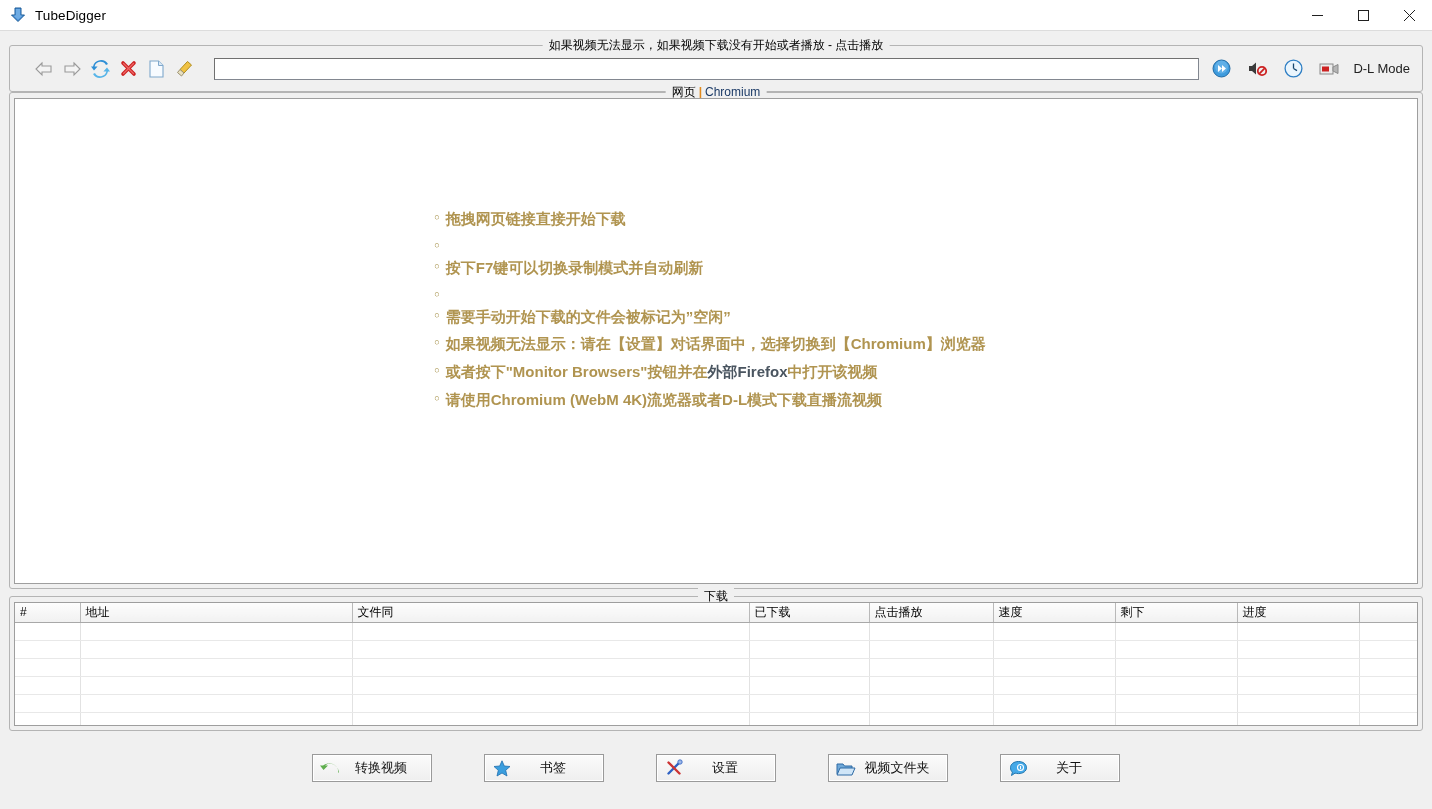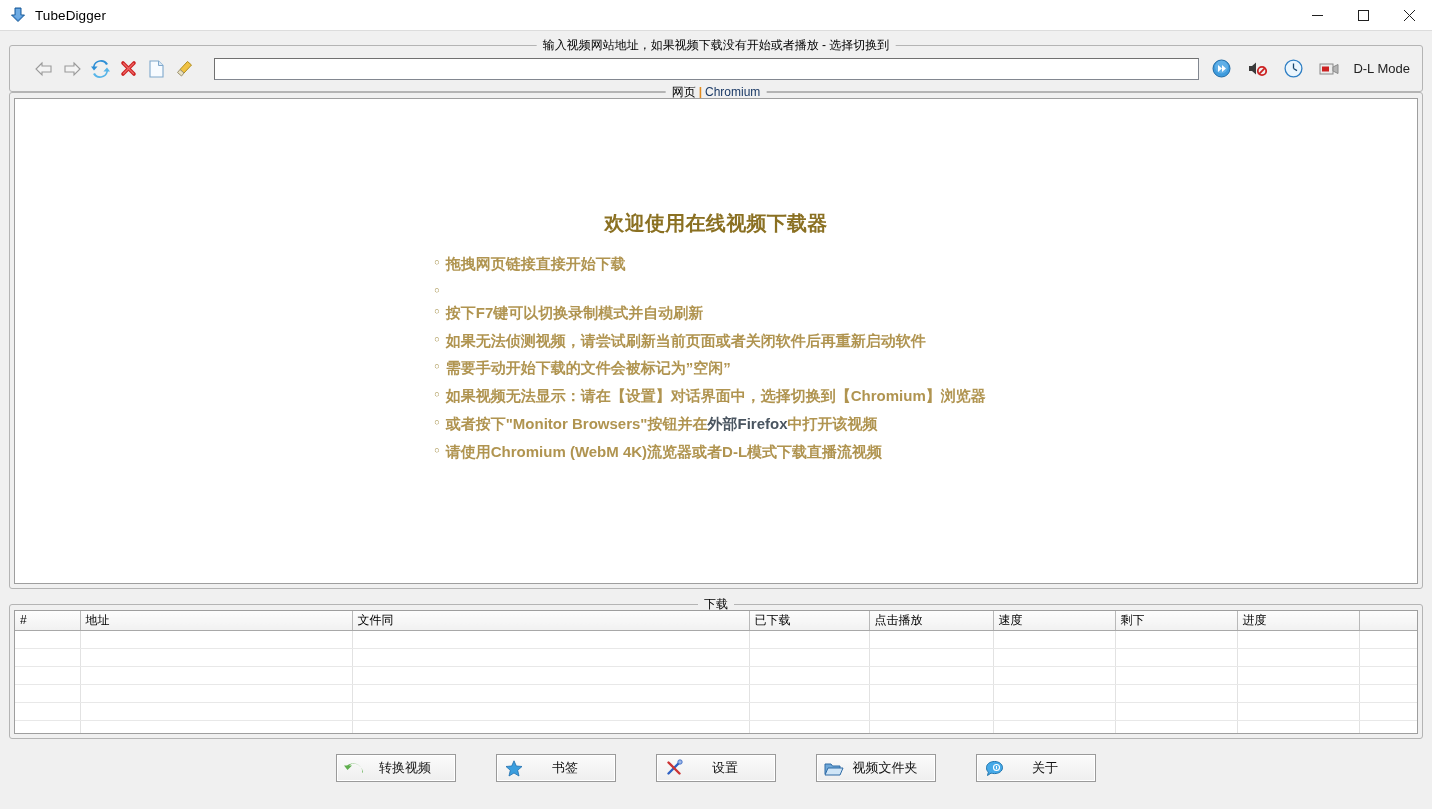--- a/index.html
+++ b/index.html
@@ -154,21 +154,21 @@
   }
   .bullet-text .lnk {
     color: #7f9ab8;
     text-decoration: underline;
   }
   .bullet-text .dark {
     color: #4a5560;
   }
 
   
-  .dl-group { height: 135px; margin-top: 15px; }
+  .dl-group { height: 135px; margin-top: 7px; }
   .dl-group > .group-legend { left: 50%; transform: translateX(-50%); }
   .table-wrap {
     position: absolute;
     left: 4px; right: 4px; top: 5px; bottom: 4px;
     background: #ffffff;
     border: 1px solid #9e9e9e;
     overflow: hidden;
   }
   table.dl-table {
     width: 100%;
@@ -193,24 +193,24 @@
     height: 18px;
     border-right: 1px solid #e2e2e2;
     border-bottom: 1px solid #e8e8e8;
     padding: 0 5px;
     color: #000;
     overflow: hidden;
   }
 
   
   .bottom-bar {
-    margin-top: 15px;
+    margin-top: 23px;
     display: flex;
     justify-content: center;
-    gap: 40px;
+    gap: 52px;
   }
   .btn {
     width: 120px; height: 28px;
     background: linear-gradient(#fbfbfb, #eeeeee);
     border: 1px solid #9a9a9a;
     box-shadow: inset 0 0 0 1px #ffffff;
     display: flex; align-items: center;
     font-size: 13px; color: #111;
     padding: 0 6px;
     white-space: nowrap;
@@ -245,21 +245,21 @@
       <div class="win-btn close">
         <svg width="11" height="11" viewBox="0 0 11 11">
             <line x1="0" y1="0" x2="11" y2="11" stroke="currentColor" stroke-width="1"></line>
             <line x1="11" y1="0" x2="0" y2="11" stroke="currentColor" stroke-width="1"></line>
           </svg>
       </div>
     </div>
   </div>
 
   <div class="group toolbar-group">
-    <span class="group-legend">输入视频网站地址，如果视频下载没有开始或者播放 - 选择切换到</span>
+    <span class="group-legend">如果视频无法显示，如果视频下载没有开始或者播放 - 点击播放</span>
     <div class="toolbar-row">
       <span class="tool-icon">
         <svg width="20" height="16" viewBox="0 0 20 16">
           <path d="M8 2 L2 8 L8 14 V11 H17 V5 H8 Z" fill="#f4f4f4" stroke="#9a9a9a" stroke-width="1.1"></path>
         </svg>
       </span>
       <span class="tool-icon">
         <svg width="20" height="16" viewBox="0 0 20 16">
           <path d="M12 2 L18 8 L12 14 V11 H3 V5 H12 Z" fill="#f4f4f4" stroke="#9a9a9a" stroke-width="1.1"></path>
         </svg>
@@ -331,40 +331,38 @@
     </div>
   </div>
 
 
   <div class="group web-group">
     <span class="group-legend">
       <span class="legend-cn">网页</span><span class="legend-bar">|</span><span class="legend-browser">Chromium</span>
     </span>
     <div class="web-canvas">
       <div class="welcome">
-        <h1>欢迎使用在线视频下载器</h1>
         <div class="bullets">
 
           <div class="bullet-row">
             <span class="bullet-dot">○</span>
             <span class="bullet-text"><span>拖拽网页链接直接开始下载</span></span>
           </div>
 
           <div class="bullet-row">
             <span class="bullet-dot">○</span>
           </div>
 
           <div class="bullet-row">
             <span class="bullet-dot">○</span>
             <span class="bullet-text"><span>按下F7键可以切换录制模式并自动刷新</span></span>
           </div>
 
           <div class="bullet-row">
             <span class="bullet-dot">○</span>
-            <span class="bullet-text"><span>如果无法侦测视频，请尝试刷新当前页面或者关闭软件后再重新启动软件</span></span>
           </div>
 
           <div class="bullet-row">
             <span class="bullet-dot">○</span>
             <span class="bullet-text"><span>需要手动开始下载的文件会被标记为”空闲”</span></span>
           </div>
 
           <div class="bullet-row">
             <span class="bullet-dot">○</span>
             <span class="bullet-text"><span>如果视频无法显示：请在【设置】对话界面中，选择切换到【Chromium】浏览器</span></span>

